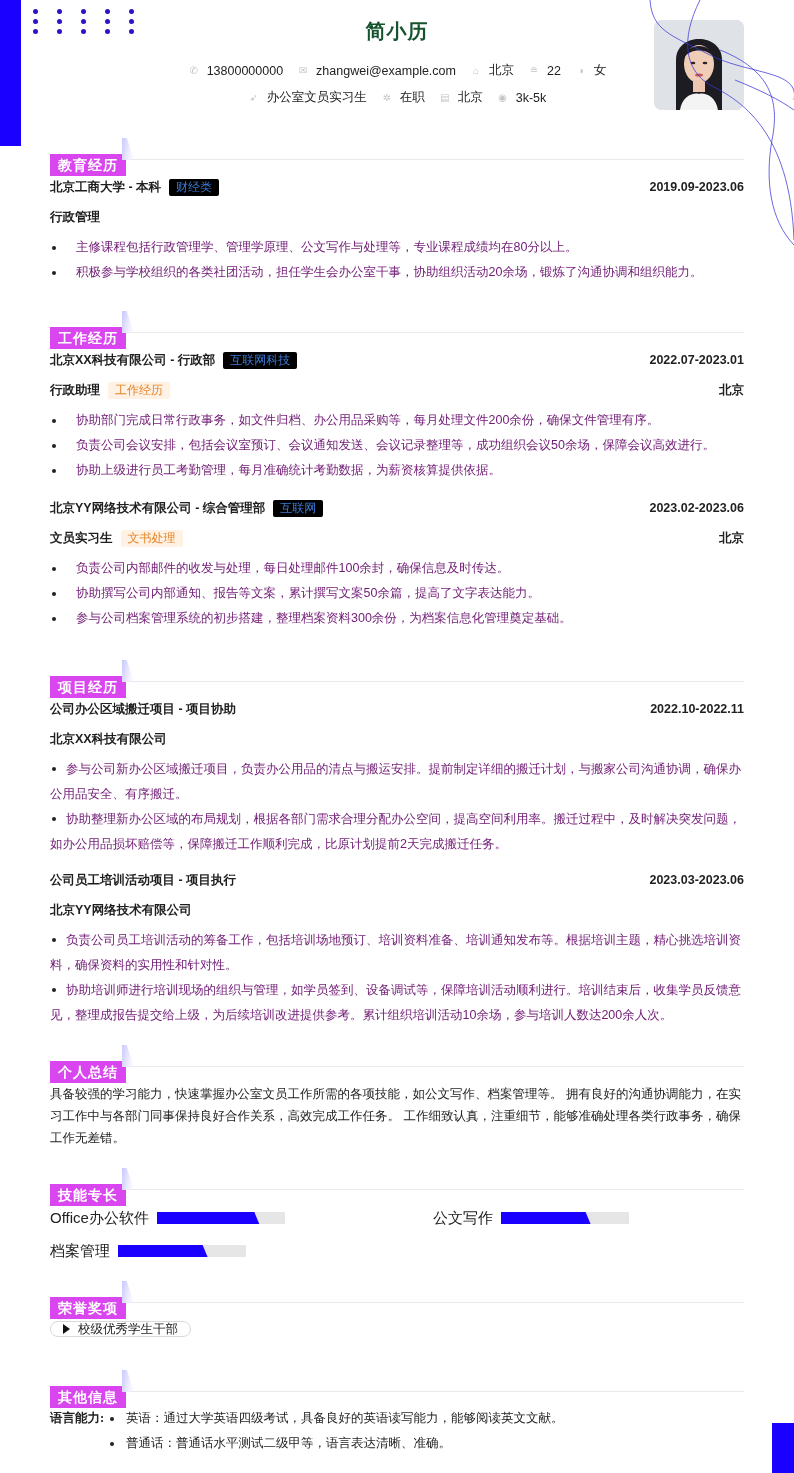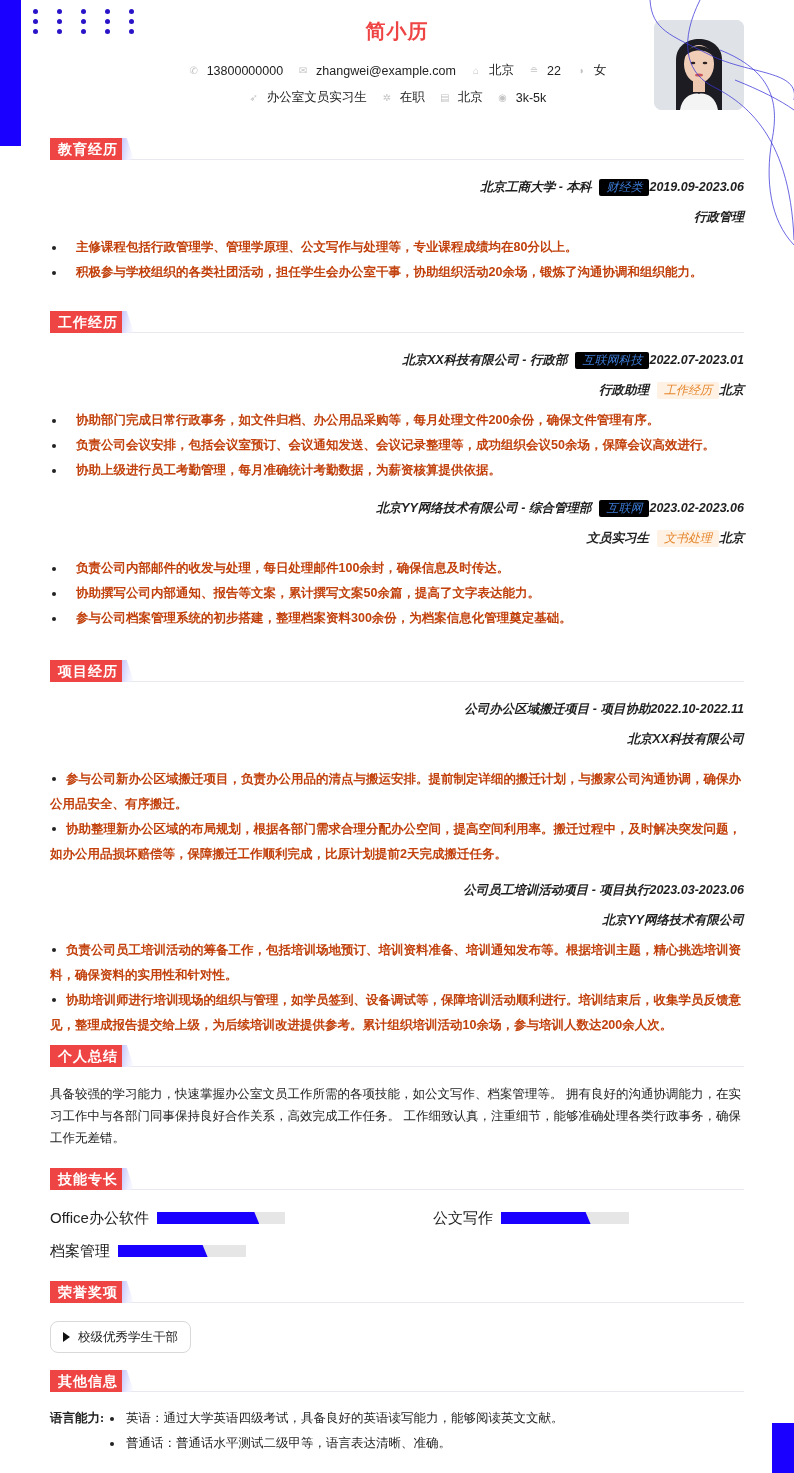--- a/index.html
+++ b/index.html
@@ -7,55 +7,55 @@
   body { position: relative; font-family: "Liberation Sans", "DejaVu Sans", sans-serif; color: #1f1f1f; font-size: 12px; }
 
   .left-bar { position: absolute; left: 0; top: 0; width: 21px; height: 146px; background: #1a00ff; }
   .br-block { position: absolute; right: 0; bottom: 0; width: 22px; height: 50px; background: #1a00ff; }
   .dots { position: absolute; left: 33px; top: 9px; display: grid; grid-template-columns: repeat(5, 6px); grid-template-rows: repeat(3, 6px); column-gap: 18px; row-gap: 4px; }
   .dots span { width: 5px; height: 5px; border-radius: 50%; background: #2a14c9; display: block; }
 
   .curves { position: absolute; left: 600px; top: 0; width: 194px; height: 260px; pointer-events: none; z-index: 3; }
 
   .header { position: absolute; left: 50px; top: 0; width: 694px; height: 130px; }
-  .name { position: absolute; left: 0; right: 0; top: 18px; text-align: center; font-size: 20px; font-weight: bold; color: #ef4444; letter-spacing: 1px; }
+  .name { position: absolute; left: 0; right: 0; top: 18px; text-align: center; font-size: 20px; font-weight: bold; color: #14532d; letter-spacing: 1px; }
   .info-row { position: absolute; left: 0; right: 0; display: flex; justify-content: center; align-items: center; gap: 0; font-size: 12.5px; color: #222; }
   .info-row.r1 { top: 62px; }
   .info-row.r2 { top: 89px; }
   .info-item { display: inline-flex; align-items: center; margin: 0 7px; }
   .info-item .ic { width: 12px; height: 12px; margin-right: 7px; display: inline-flex; align-items: center; justify-content: center; color: #c4c4c4; font-size: 10px; }
 
   .photo { position: absolute; left: 654px; top: 20px; width: 90px; height: 90px; border-radius: 8px; overflow: hidden; background: #dde1e6; z-index: 2; }
 
   .section { position: absolute; left: 50px; width: 694px; }
   .sec-title { position: relative; height: 22px; border-bottom: 1px solid #e8e8ee; }
-  .sec-title .label { position: absolute; left: 0; top: 0; height: 22px; padding: 0 8px; background: #ef4444; color: #fff; font-size: 14px; font-weight: bold; line-height: 22px; letter-spacing: 1px; }
+  .sec-title .label { position: absolute; left: 0; top: 16px; height: 22px; padding: 0 8px; background: #d946ef; color: #fff; font-size: 14px; font-weight: bold; line-height: 22px; letter-spacing: 1px; }
   .sec-title .tail { position: absolute; left: 72px; top: 0; width: 12px; height: 22px; background: linear-gradient(100deg, #c8c8ff 0%, #eeeeff 60%, rgba(255,255,255,0) 100%); clip-path: polygon(0 0, 40% 0, 100% 100%, 0 100%); }
 
-  .row { position: relative; height: 30px; display: flex; align-items: center; justify-content: flex-end; font-weight: bold; font-size: 12.5px; color: #1f1f1f; font-style: italic; }
+  .row { position: relative; height: 30px; display: flex; align-items: center; justify-content: space-between; font-weight: bold; font-size: 12.5px; color: #1f1f1f; }
   .row .left { display: flex; align-items: center; }
   .tag { display: inline-block; margin-left: 8px; padding: 0 7px; height: 17px; line-height: 17px; font-size: 12px; font-weight: normal; border-radius: 2px; }
   .tag.blue { background: #000000; color: #3c7bd6; }
   .tag.orange { background: #fff1e3; color: #e5862c; }
 
   ul.bullets { list-style: none; }
-  ul.bullets li { position: relative; padding-left: 26px; line-height: 25px; font-size: 12.5px; color: #c2410c; font-weight: bold; }
+  ul.bullets li { position: relative; padding-left: 26px; line-height: 25px; font-size: 12.5px; color: #701a75; }
   ul.bullets li::before { content: ""; position: absolute; left: 2px; top: 11px; width: 4px; height: 4px; background: #222; border-radius: 50%; }
   ul.bullets.wrap li { padding-left: 0; text-indent: 0; }
   ul.bullets.wrap li::before { display: none; }
   .bul-dot { display: inline-block; width: 4px; height: 4px; background: #222; border-radius: 50%; vertical-align: middle; margin: 0 10px 2px 2px; }
 
   .summary { font-size: 12.5px; line-height: 22px; color: #222; padding-top: 6px; }
 
   .skills { position: relative; height: 70px; }
   .skill { position: absolute; display: flex; align-items: center; font-size: 15px; color: #222; height: 20px; }
   .skill .bar { position: relative; width: 128px; height: 12px; background: #e6e6e6; margin-left: 8px; overflow: hidden; }
   .skill .fill { position: absolute; left: 0; top: 0; height: 12px; background: #1a00ff; clip-path: polygon(0 0, calc(100% - 5px) 0, 100% 100%, 0 100%); }
 
-  .award { display: inline-flex; align-items: center; height: 32px; padding: 0 12px; border: 1px solid #d9d9d9; border-radius: 8px; font-size: 12.5px; color: #222; margin-top: 8px; }
+  .award { display: inline-flex; align-items: center; height: 16px; padding: 0 12px; border: 1px solid #d9d9d9; border-radius: 8px; font-size: 12.5px; color: #222; margin-top: 8px; }
   .award .tri { width: 0; height: 0; border-top: 5px solid transparent; border-bottom: 5px solid transparent; border-left: 7px solid #111; margin-right: 8px; }
 
   .other-row { display: flex; font-size: 12.5px; color: #222; padding-top: 6px; }
   .other-row .lab { font-weight: bold; width: 58px; line-height: 25px; font-family: Liberation Serif, serif; }
   .other-row ul { list-style: none; }
   .other-row li { position: relative; padding-left: 18px; line-height: 25px; }
   .other-row li::before { content: ""; position: absolute; left: 2px; top: 11px; width: 4px; height: 4px; background: #222; border-radius: 50%; }
 </style>
 </head>
 <body>
@@ -216,21 +216,21 @@
     <span class="label">项目经历</span>
     <span class="tail"></span>
   </div>
   <div class="row" style="margin-top:12px;">
     <span>公司办公区域搬迁项目 - 项目协助</span>
     <span>2022.10-2022.11</span>
   </div>
   <div class="row">
       <span>北京XX科技有限公司</span>
     </div>
-  <ul class="bullets wrap" style="margin-top:13px;">
+  <ul class="bullets wrap" style="margin-top:3px;">
     <li><span class="bul-dot"></span><span>参与公司新办公区域搬迁项目，负责办公用品的清点与搬运安排。提前制定详细的搬迁计划，与搬家公司沟通协调，确保办公用品安全、有序搬迁。</span></li>
     <li><span class="bul-dot"></span><span>协助整理新办公区域的布局规划，根据各部门需求合理分配办公空间，提高空间利用率。搬迁过程中，及时解决突发问题，如办公用品损坏赔偿等，保障搬迁工作顺利完成，比原计划提前2天完成搬迁任务。</span></li>
   </ul>
   <div class="row" style="margin-top:8px;">
     <span>公司员工培训活动项目 - 项目执行</span>
     <span>2023.03-2023.06</span>
   </div>
   <div class="row">
       <span>北京YY网络技术有限公司</span>
     </div>

